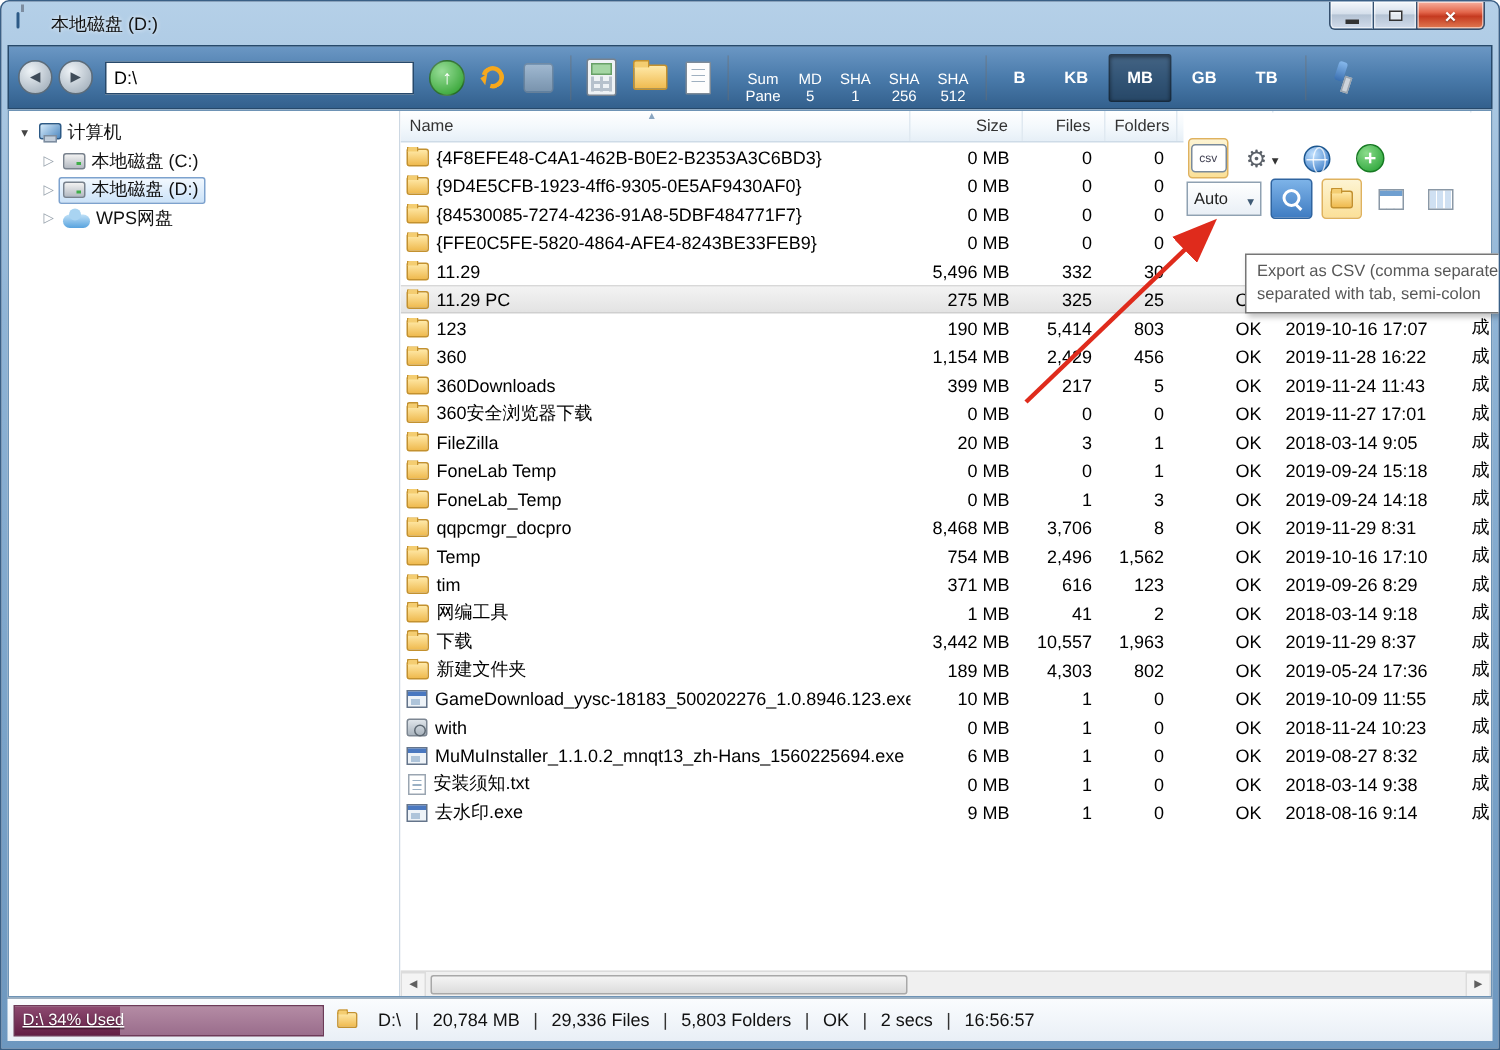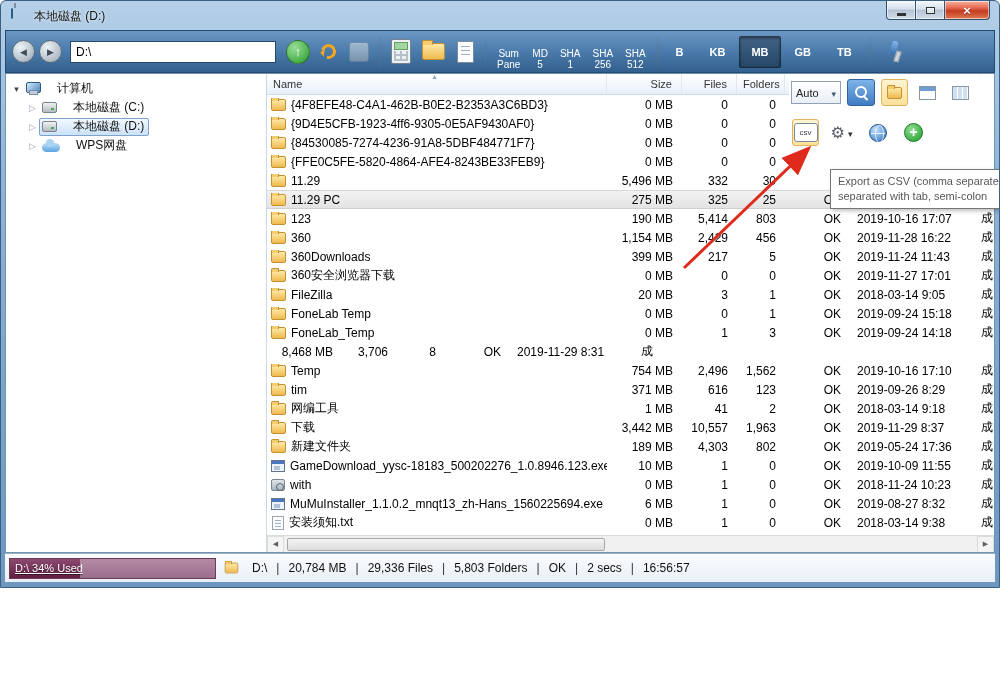--- a/index.html
+++ b/index.html
@@ -1,18 +1,18 @@
 <!DOCTYPE html>
 <html><head>
 <meta charset="utf-8">
 <style>
   * { margin:0; padding:0; box-sizing:border-box; }
   html,body { width:1000px; height:700px; overflow:hidden; background:#fff;
               font-family:"Liberation Sans","DejaVu Sans",sans-serif; }
-  .window { position:relative; width:1000px; height:588px; overflow:hidden;
+  .window { position:relative; width:1000px; height:700px; overflow:hidden;
             background:linear-gradient(#b5d0e8,#8fb4d6 30%,#7aa3c9 70%,#6d97bf);
             border:1px solid #3a5f85; border-radius:6px 6px 0 0; font-size:12px; }
 
   
   .titlebar { position:absolute; top:0; left:0; right:0; height:29px; }
   .title-icon { position:absolute; left:10px; top:7px; }
   .title-text { position:absolute; left:33px; top:7px; color:#111; font-size:12px;
                 text-shadow:0 0 3px rgba(255,255,255,.9); }
   .win-controls { position:absolute; top:0; right:9px; display:flex; }
   .win-btn { height:19px; border:1px solid #35506e; border-top:none; display:flex;
@@ -82,21 +82,21 @@
   
   .content { position:absolute; top:72px; left:4px; right:4px; bottom:34px; background:#fff;
              border:1px solid #6e93b5; display:flex; }
   .sidebar { width:261px; flex:none; border-right:1px solid #cdd8e3; padding-top:5px;
              overflow:hidden; background:#fff; }
   .tree-item { display:flex; align-items:center; height:19px; white-space:nowrap; }
   .tree-item.lvl0 { padding-left:4px; } .tree-item.lvl1 { padding-left:20px; }
   .expander { width:13px; text-align:center; font-size:9px; color:#9aa4ae; flex:none; }
   .expander.open::before { content:"▾"; color:#444; }
   .expander.closed::before { content:"▷"; }
-  .sel-wrap { display:flex; align-items:center; gap:16px; height:18px; padding:0 4px 0 2px;
+  .sel-wrap { display:flex; align-items:center; gap:4px; height:18px; padding:0 4px 0 2px;
               border:1px solid transparent; border-radius:2px; }
   .tree-item.selected .sel-wrap { background:linear-gradient(#f2f8fe,#cbe2f8);
               border-color:#7da2ce; }
   .tree-label { font-size:12px; color:#111; }
   .ico-computer { width:15px; height:13px; position:relative; flex:none; }
   .ico-computer::before { content:""; position:absolute; left:0; right:0; top:0; height:9px;
               background:linear-gradient(135deg,#d6ebfb,#4e88c0); border:1px solid #2d5a86; border-radius:2px; }
   .ico-computer::after { content:""; position:absolute; bottom:0; left:3px; right:3px; height:3px;
               background:#c2cedb; border:1px solid #7d8da0; }
   .ico-disk { width:15px; height:11px; background:linear-gradient(#f2f2f2,#b4bac2);
@@ -467,20 +467,24 @@
               <span>FoneLab_Temp</span>
             </div>
             <div class="td c1 num">0 MB</div>
             <div class="td c2 num">1</div>
             <div class="td c3 num">3</div>
             <div class="td c4">OK</div>
             <div class="td c5">2019-09-24 14:18</div>
             <div class="td c6">成</div>
           </div>
           <div class="tr">
+            <div class="td c0 cell-name">
+              <span class="ico-folder"></span>
+              <span>qqpcmgr_docpro</span>
+            </div>
             <div class="td c1 num">8,468 MB</div>
             <div class="td c2 num">3,706</div>
             <div class="td c3 num">8</div>
             <div class="td c4">OK</div>
             <div class="td c5">2019-11-29 8:31</div>
             <div class="td c6">成</div>
           </div>
           <div class="tr">
             <div class="td c0 cell-name">
               <span class="ico-folder"></span>
@@ -604,51 +608,51 @@
         </div>
       <div class="hscroll">
         <div class="hs-arrow">◀</div>
         <div class="hs-thumb"></div>
         <div class="hs-arrow right">▶</div>
       </div>
     </div>
   </div>
 
   <div class="right-panel">
+    <div class="rp-row r2">
+      <div class="rp-btn hl">
+          <span class="ico-csv">csv</span>
+        </div>
+      <div class="rp-btn">
+        <span class="ico-gear">⚙</span>
+        <span class="dd-arrow dark"></span>
+      </div>
+      <div class="rp-btn">
+          <span class="ico-globe"></span>
+        </div>
+      <div class="rp-btn">
+          <span class="ico-plus"></span>
+        </div>
+    </div>
     <div class="rp-row">
       <div class="auto-dd">
         <span class="auto-label">Auto</span>
         <span class="dd-arrow"></span>
       </div>
       <div class="rp-btn blue">
           <span class="ico-search"></span>
         </div>
       <div class="rp-btn hl">
           <span class="ico-folder"></span>
         </div>
       <div class="rp-btn">
           <span class="ico-grid"></span>
         </div>
       <div class="rp-btn">
           <span class="ico-cols"></span>
-        </div>
-    </div>
-    <div class="rp-row r2">
-      <div class="rp-btn hl">
-          <span class="ico-csv">csv</span>
-        </div>
-      <div class="rp-btn">
-        <span class="ico-gear">⚙</span>
-        <span class="dd-arrow dark"></span>
-      </div>
-      <div class="rp-btn">
-          <span class="ico-globe"></span>
-        </div>
-      <div class="rp-btn">
-          <span class="ico-plus"></span>
         </div>
     </div>
   </div>
 
   <div class="tooltip">
     <div>Export as CSV (comma separated,</div>
     <div>separated with tab, semi-colon</div>
   </div>
 
   <svg class="annot-arrow" width="1000" height="700">

